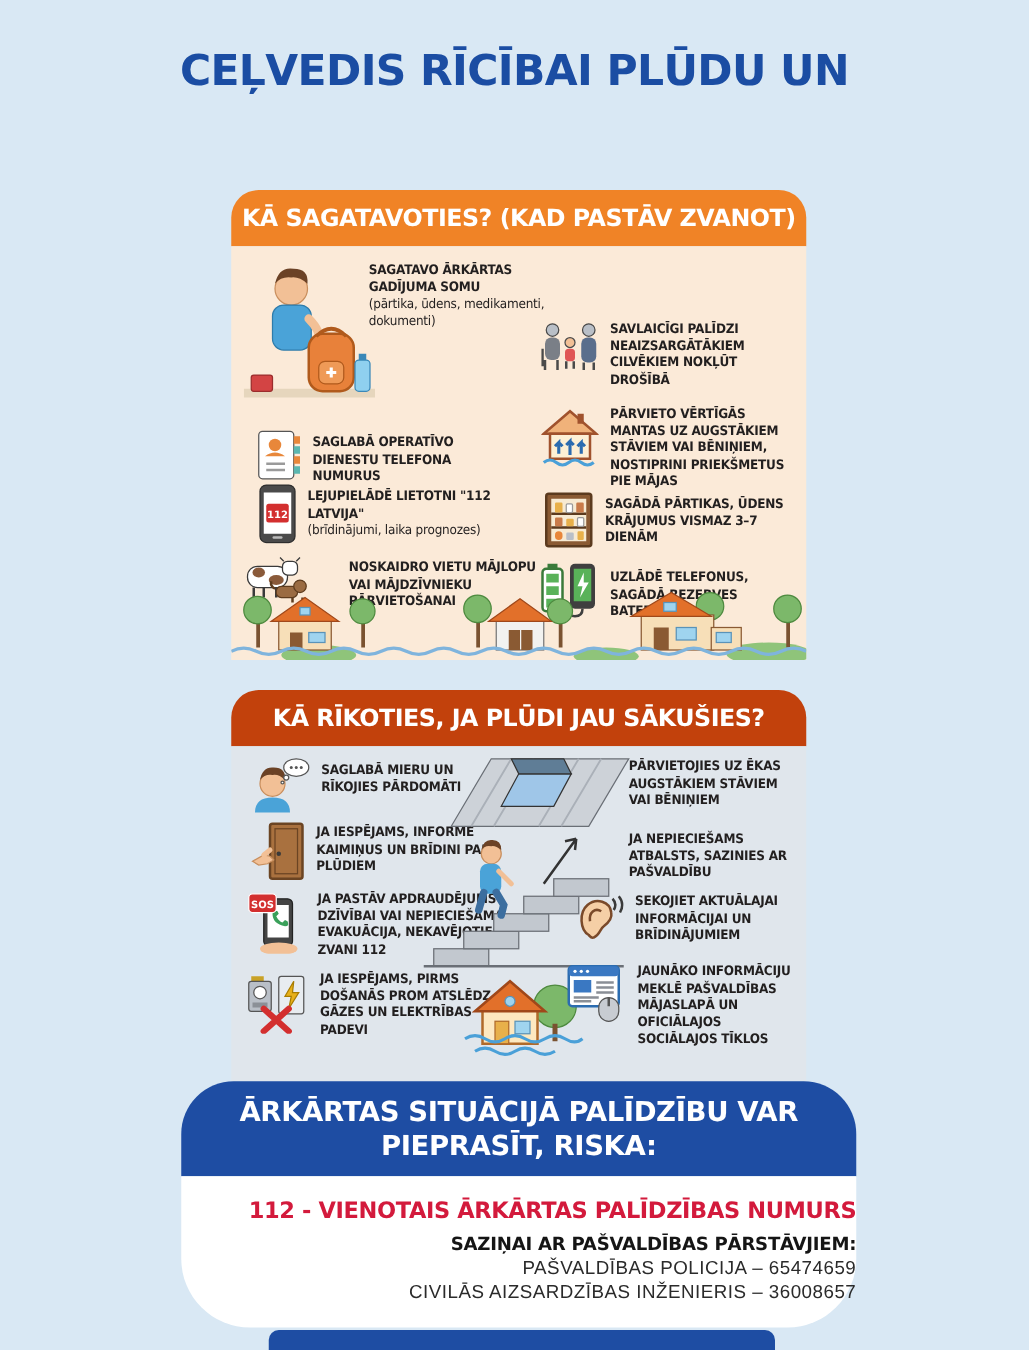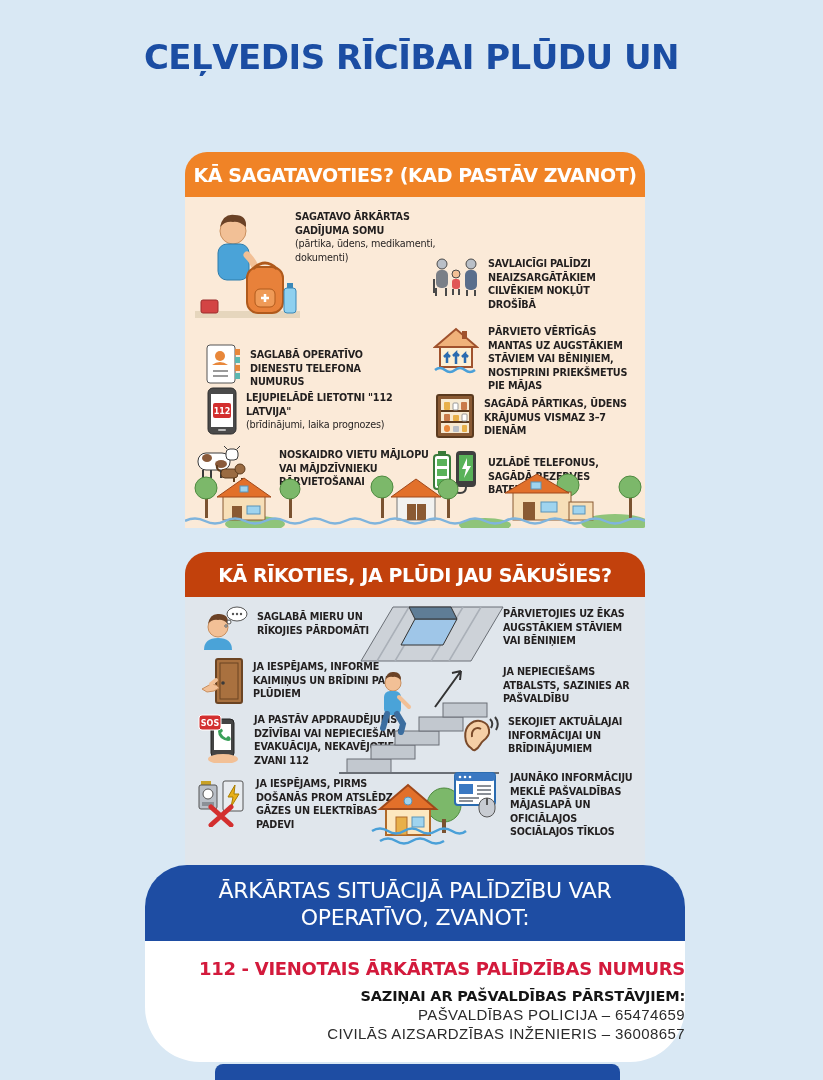--- a/index.html
+++ b/index.html
@@ -28,21 +28,21 @@
   .ic{flex:0 0 auto;}
   .itext{
     font-family:"DejaVu Sans",sans-serif;font-weight:bold;color:#221f1f;
     font-size:10.5px;line-height:13.5px;letter-spacing:-0.2px;
     transform:scaleX(0.92);transform-origin:0 0;
   }
   .isub{font-weight:normal;}
   .banner{
     position:absolute;left:145px;top:865px;width:540px;height:76px;box-sizing:border-box;
     background:#1e4da3;border-radius:42px 42px 0 0;padding-top:12px;
-    color:#fff;text-align:center;font-family:"DejaVu Sans",sans-serif;font-weight:normal;
+    color:#fff;text-align:center;font-family:"DejaVu Sans",sans-serif;font-weight:bold;
     font-size:22px;line-height:27px;letter-spacing:-0.3px;
   }
   .white-card{
     position:absolute;left:145px;top:941px;width:540px;height:121px;
     background:#ffffff;border-radius:0 0 55px 55px;text-align:right;
   }
   .red-line{
     padding-top:17px;color:#d31a3c;font-family:"DejaVu Sans",sans-serif;font-weight:bold;
     font-size:18px;letter-spacing:-0.3px;
   }
@@ -394,21 +394,21 @@
         </svg>
       </span>
       <div class="itext" style="width:138px;">JAUNĀKO INFORMĀCIJU MEKLĒ PAŠVALDĪBAS MĀJASLAPĀ UN OFICIĀLAJOS SOCIĀLAJOS TĪKLOS</div>
     </div>
 
   </div>
 </div>
 
 <div class="banner">
   <div>ĀRKĀRTAS SITUĀCIJĀ PALĪDZĪBU VAR</div>
-  <div>OPERATĪVO, ZVANOT:</div>
+  <div>PIEPRASĪT, RISKA:</div>
 </div>
 
 <div class="white-card">
   <div class="red-line">112 - VIENOTAIS ĀRKĀRTAS PALĪDZĪBAS NUMURS</div>
   <div class="contact-hdr">SAZIŅAI AR PAŠVALDĪBAS PĀRSTĀVJIEM:</div>
   <div class="contact-line">PAŠVALDĪBAS POLICIJA – 65474659</div>
   <div class="contact-line">CIVILĀS AIZSARDZĪBAS INŽENIERIS – 36008657</div>
 </div>
 
 <div class="footer-bar"></div>

